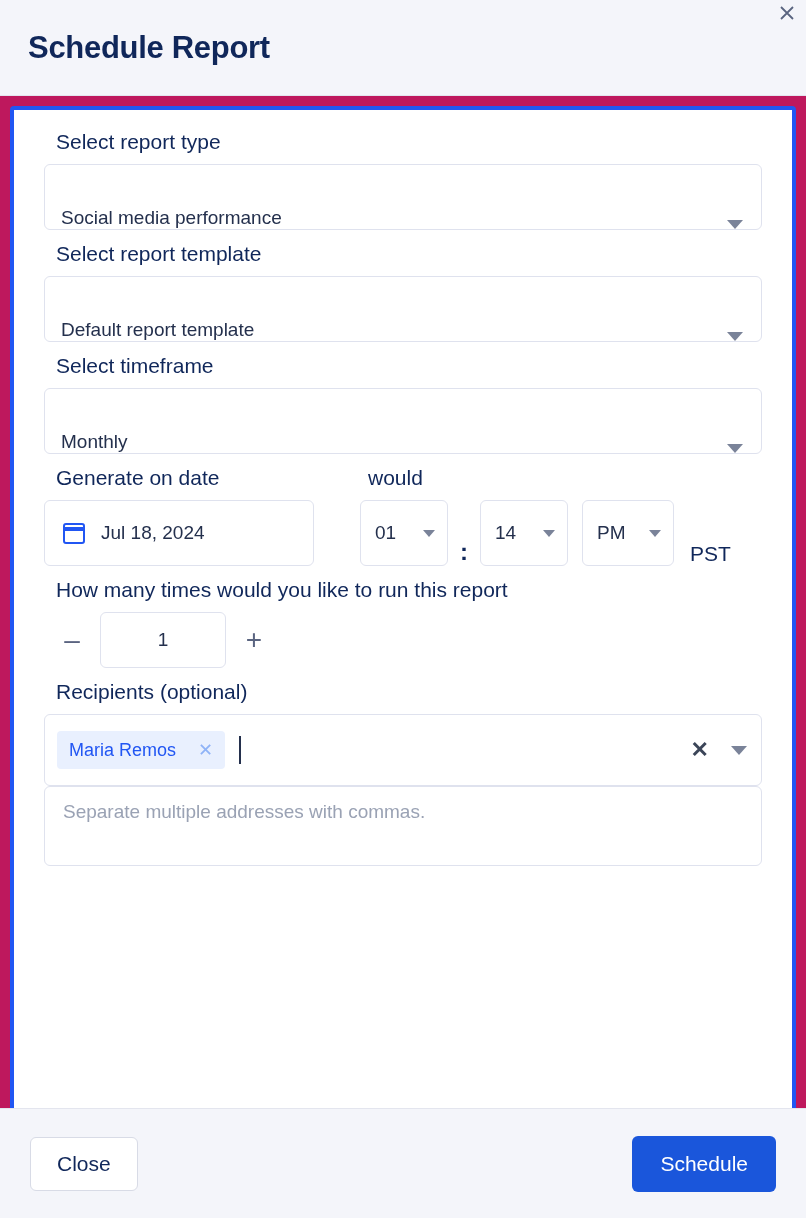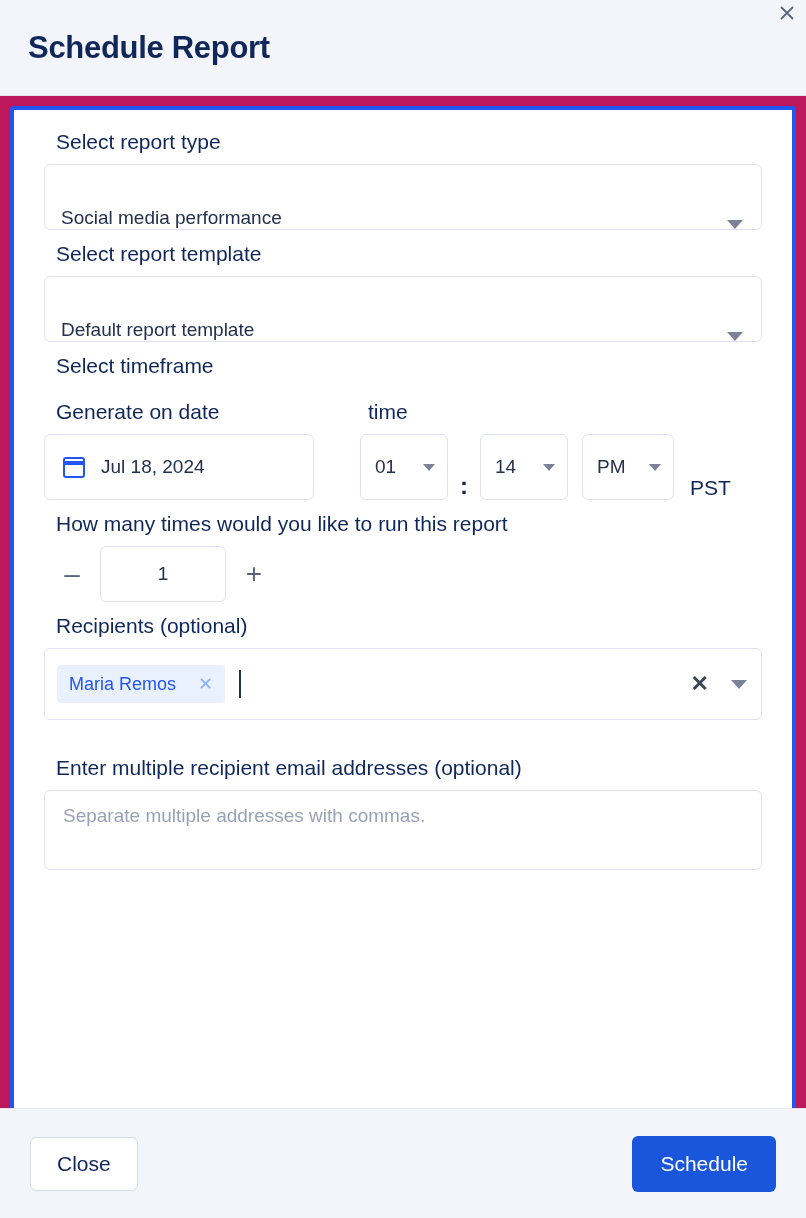--- a/index.html
+++ b/index.html
@@ -291,24 +291,28 @@
         <span class="caret"></span>
       </div>
 
       <div class="field-label">Select report template</div>
       <div class="select-box">
         <span class="select-value">Default report template</span>
         <span class="caret"></span>
       </div>
 
       <div class="field-label">Select timeframe</div>
+      <div class="select-box">
+        <span class="select-value">Monthly</span>
+        <span class="caret"></span>
+      </div>
 
       <div class="dt-labels">
         <div class="field-label lbl-date">Generate on date</div>
-        <div class="field-label">time</div>
+        <div class="field-label">would</div>
       </div>
 
       <div class="row-date-time">
         <div class="date-col">
           <div class="date-input">
             <span class="cal-icon"></span>
             <span class="date-text">Jul 18, 2024</span>
           </div>
         </div>
         <div class="time-col">
@@ -344,21 +348,20 @@
           <span>Maria Remos</span>
           <span class="chip-x">✕</span>
         </div>
         <div class="caret-cursor"></div>
         <div class="recip-actions">
           <span class="clear-x">✕</span>
           <span class="caret"></span>
         </div>
       </div>
 
-      <div class="field-label" style="margin-top:36px;">Enter multiple recipient email addresses (optional)</div>
       <div class="textarea-box">Separate multiple addresses with commas.</div>
 
     </div>
   </div>
 
   <div class="modal-footer">
     <button class="btn-close">Close</button>
     <button class="btn-schedule">Schedule</button>
   </div>
 

